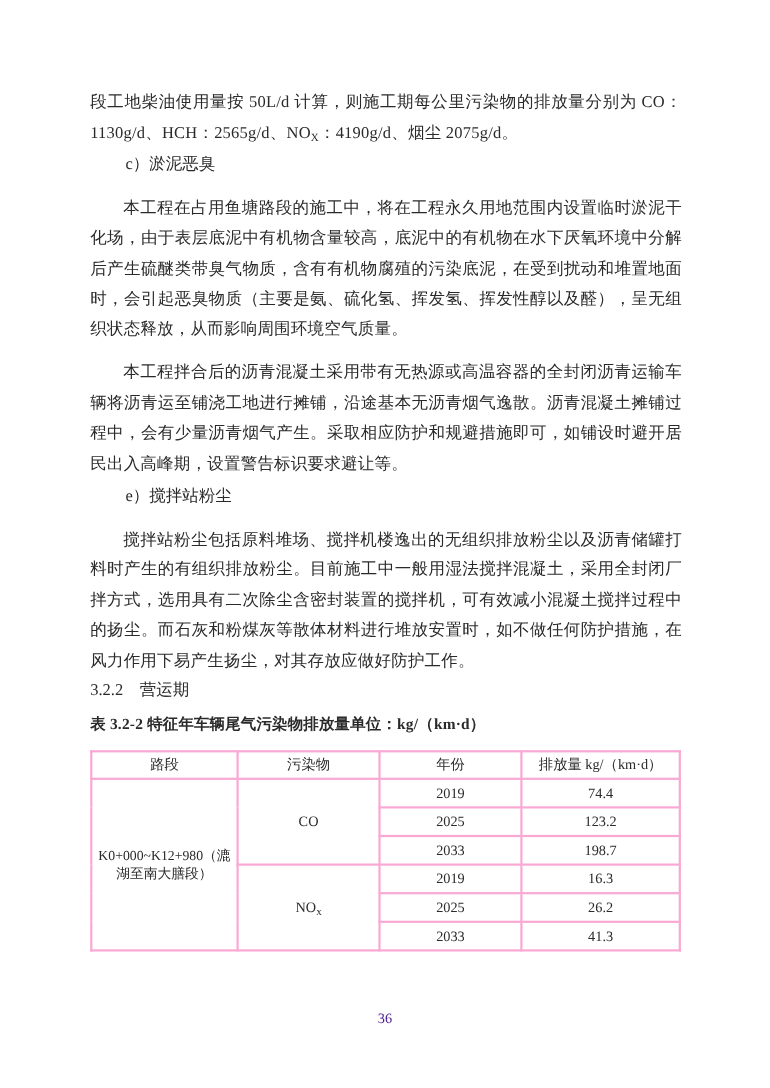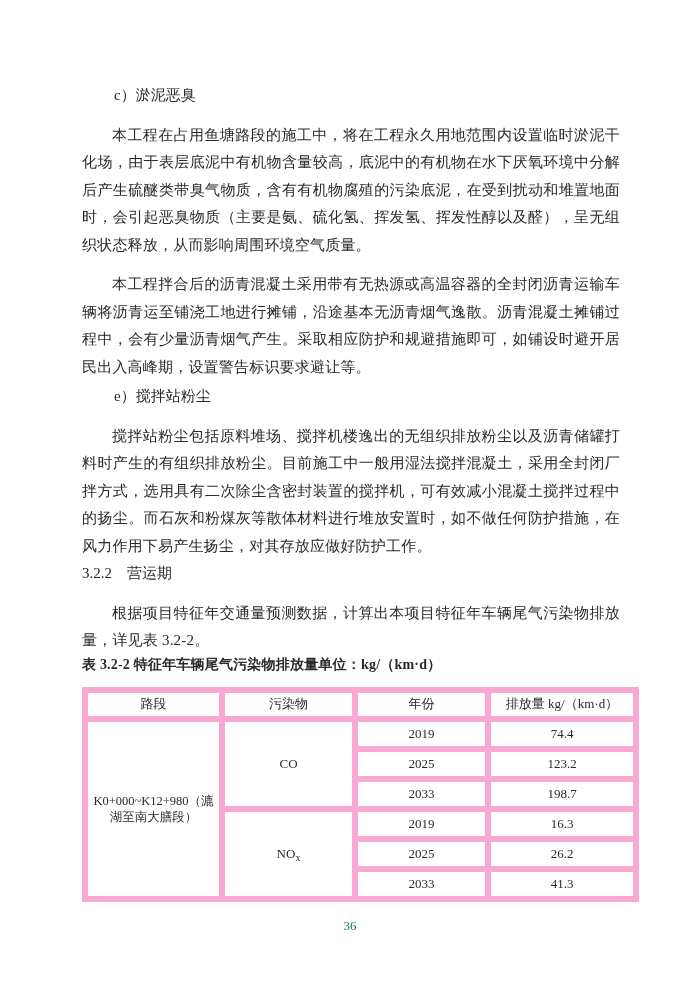--- a/index.html
+++ b/index.html
@@ -58,21 +58,21 @@
   table.emissions {
     border-collapse: collapse;
     table-layout: fixed;
     width: 511px;
     border: 2px solid #333333;
     font-size: 13px;
     color: #2a2a2a;
   }
   table.emissions th,
   table.emissions td {
-    border: 6px solid #f9a8d4;
+    border: 2px solid #f9a8d4;
     text-align: center;
     vertical-align: middle;
     padding: 1px 2px;
     font-weight: normal;
     overflow: hidden;
   }
   table.emissions thead th { height: 21px; }
   table.emissions tbody td { height: 22px; }
   td.road-cell {
     font-size: 12.5px;
@@ -80,44 +80,44 @@
     padding: 1px 1px;
   }
   .page-number {
     position: absolute;
     left: 0;
     right: 0;
     top: 918px;
     text-align: center;
     font-size: 13px;
     line-height: 15px;
-    color: #0f766e;
+    color: #4c1d95;
   }
 </style>
 </head>
 <body>
 
 <div class="page">
   <div class="content">
 
+    <p class="body"><span>段工地柴油使用量按 50L/d 计算，则施工期每公里污染物的排放量分别为 CO：1130g/d、HCH：2565g/d、NO</span><sub>X</sub><span>：4190g/d、烟尘 2075g/d。</span></p>
 
     <p class="subitem">c）淤泥恶臭</p>
 
     <p class="body indent">本工程在占用鱼塘路段的施工中，将在工程永久用地范围内设置临时淤泥干化场，由于表层底泥中有机物含量较高，底泥中的有机物在水下厌氧环境中分解后产生硫醚类带臭气物质，含有有机物腐殖的污染底泥，在受到扰动和堆置地面时，会引起恶臭物质（主要是氨、硫化氢、挥发氢、挥发性醇以及醛），呈无组织状态释放，从而影响周围环境空气质量。</p>
 
 
     <p class="body indent">本工程拌合后的沥青混凝土采用带有无热源或高温容器的全封闭沥青运输车辆将沥青运至铺浇工地进行摊铺，沿途基本无沥青烟气逸散。沥青混凝土摊铺过程中，会有少量沥青烟气产生。采取相应防护和规避措施即可，如铺设时避开居民出入高峰期，设置警告标识要求避让等。</p>
 
     <p class="subitem">e）搅拌站粉尘</p>
 
     <p class="body indent">搅拌站粉尘包括原料堆场、搅拌机楼逸出的无组织排放粉尘以及沥青储罐打料时产生的有组织排放粉尘。目前施工中一般用湿法搅拌混凝土，采用全封闭厂拌方式，选用具有二次除尘含密封装置的搅拌机，可有效减小混凝土搅拌过程中的扬尘。而石灰和粉煤灰等散体材料进行堆放安置时，如不做任何防护措施，在风力作用下易产生扬尘，对其存放应做好防护工作。</p>
 
     <p class="section-heading">3.2.2　营运期</p>
 
-    <p class="body indent">根据项目特征年交通量预测数据，计算出本项目特征年车辆尾气污染物排放量，详见表 3.2-2。</p>
 
     <p class="table-caption">表 3.2-2 特征年车辆尾气污染物排放量单位：kg/（km·d）</p>
 
     <table class="emissions">
       <thead>
         <tr>
           <th style="width:127px">路段</th>
           <th style="width:123px">污染物</th>
           <th style="width:123px">年份</th>
           <th style="width:138px">排放量 kg/（km·d）</th>

